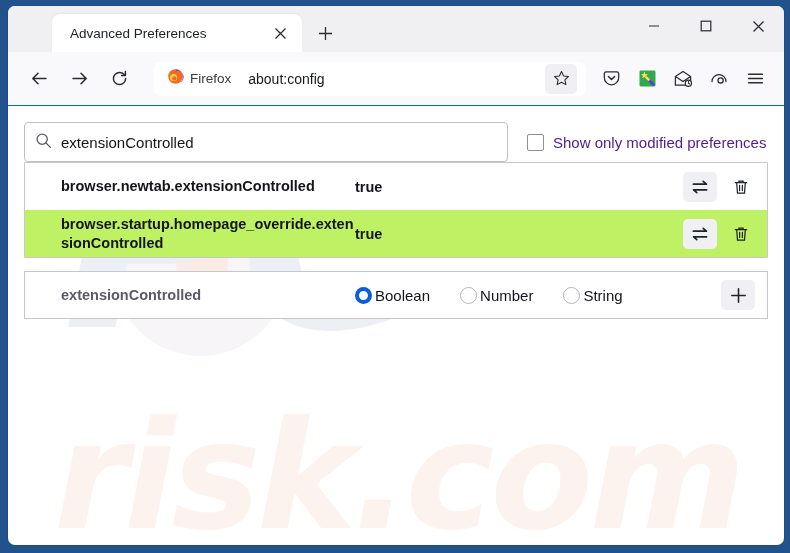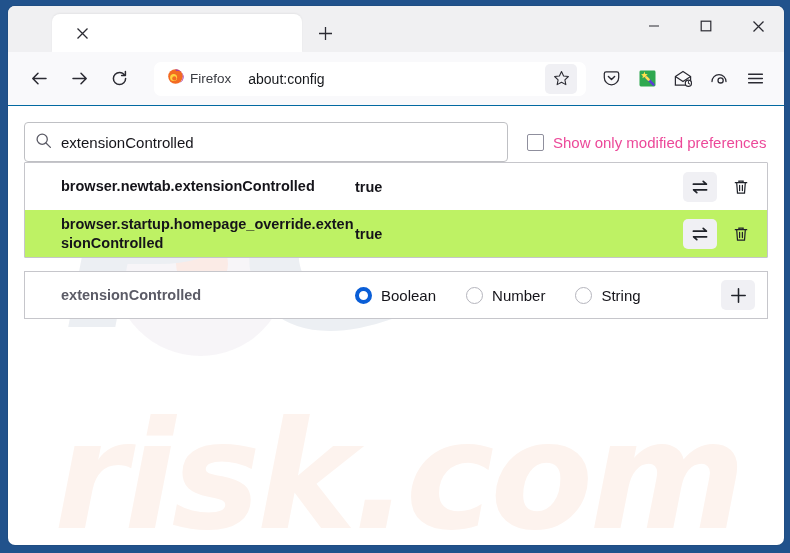--- a/index.html
+++ b/index.html
@@ -181,21 +181,21 @@
     margin-left: 19px;
     gap: 9px;
     white-space: nowrap;
   }
   #modified-box {
     width: 17px; height: 17px;
     border: 1px solid #8f8f9d;
     border-radius: 2px;
     background: #ffffff;
   }
-  #modified-label { font-size: 15px; color: #ec4899; }
+  #modified-label { font-size: 15px; color: #4c1d95; }
 
   
   #prefs-table {
     margin: 0 16px 0 16px;
     border: 1px solid #c6c6cb;
     background: #ffffff;
     border-radius: 1px;
   }
   .pref-row {
     display: flex; align-items: center;
@@ -237,21 +237,21 @@
     display: flex; align-items: center;
     padding: 0 12px 0 0;
   }
   #add-name {
     width: 330px;
     padding-left: 36px;
     font-size: 14.5px; font-weight: bold;
     color: #5b5b66;
   }
   #type-options { display: flex; align-items: center; gap: 30px; flex: 1; }
-  .radio-opt { display: flex; align-items: center; gap: 9px; }
+  .radio-opt { display: flex; align-items: center; gap: 3px; }
   .radio-dot {
     width: 17px; height: 17px; border-radius: 50%;
     border: 1.5px solid #b5b5bd;
     background: #ffffff;
     position: relative;
   }
   .radio-opt.selected .radio-dot {
     border: 4.5px solid #0a5ed7;
     background: #ffffff;
   }
@@ -267,20 +267,21 @@
       <div id="wm-circle"></div>
       <div id="wm-dot"></div>
       <div id="wm-pc">PC</div>
       <div id="wm-risk">risk.com</div>
     </div>
 
     <div id="chrome">
 
       <div id="tab-strip">
         <div id="tab-active">
+          <span id="tab-title">Advanced Preferences</span>
           <span id="tab-close" class="icon-btn">
             <svg width="13" height="13" viewBox="0 0 13 13" aria-hidden="true">
               <path d="M1.5 1.5 L11.5 11.5 M11.5 1.5 L1.5 11.5" stroke="#2b2b33" stroke-width="1.3" fill="none"></path>
             </svg>
           </span>
         </div>
         <div id="new-tab-btn" class="icon-btn">
           <svg width="15" height="15" viewBox="0 0 15 15" aria-hidden="true">
             <path d="M7.5 1 L7.5 14 M1 7.5 L14 7.5" stroke="#2b2b33" stroke-width="1.3" fill="none"></path>
           </svg>

